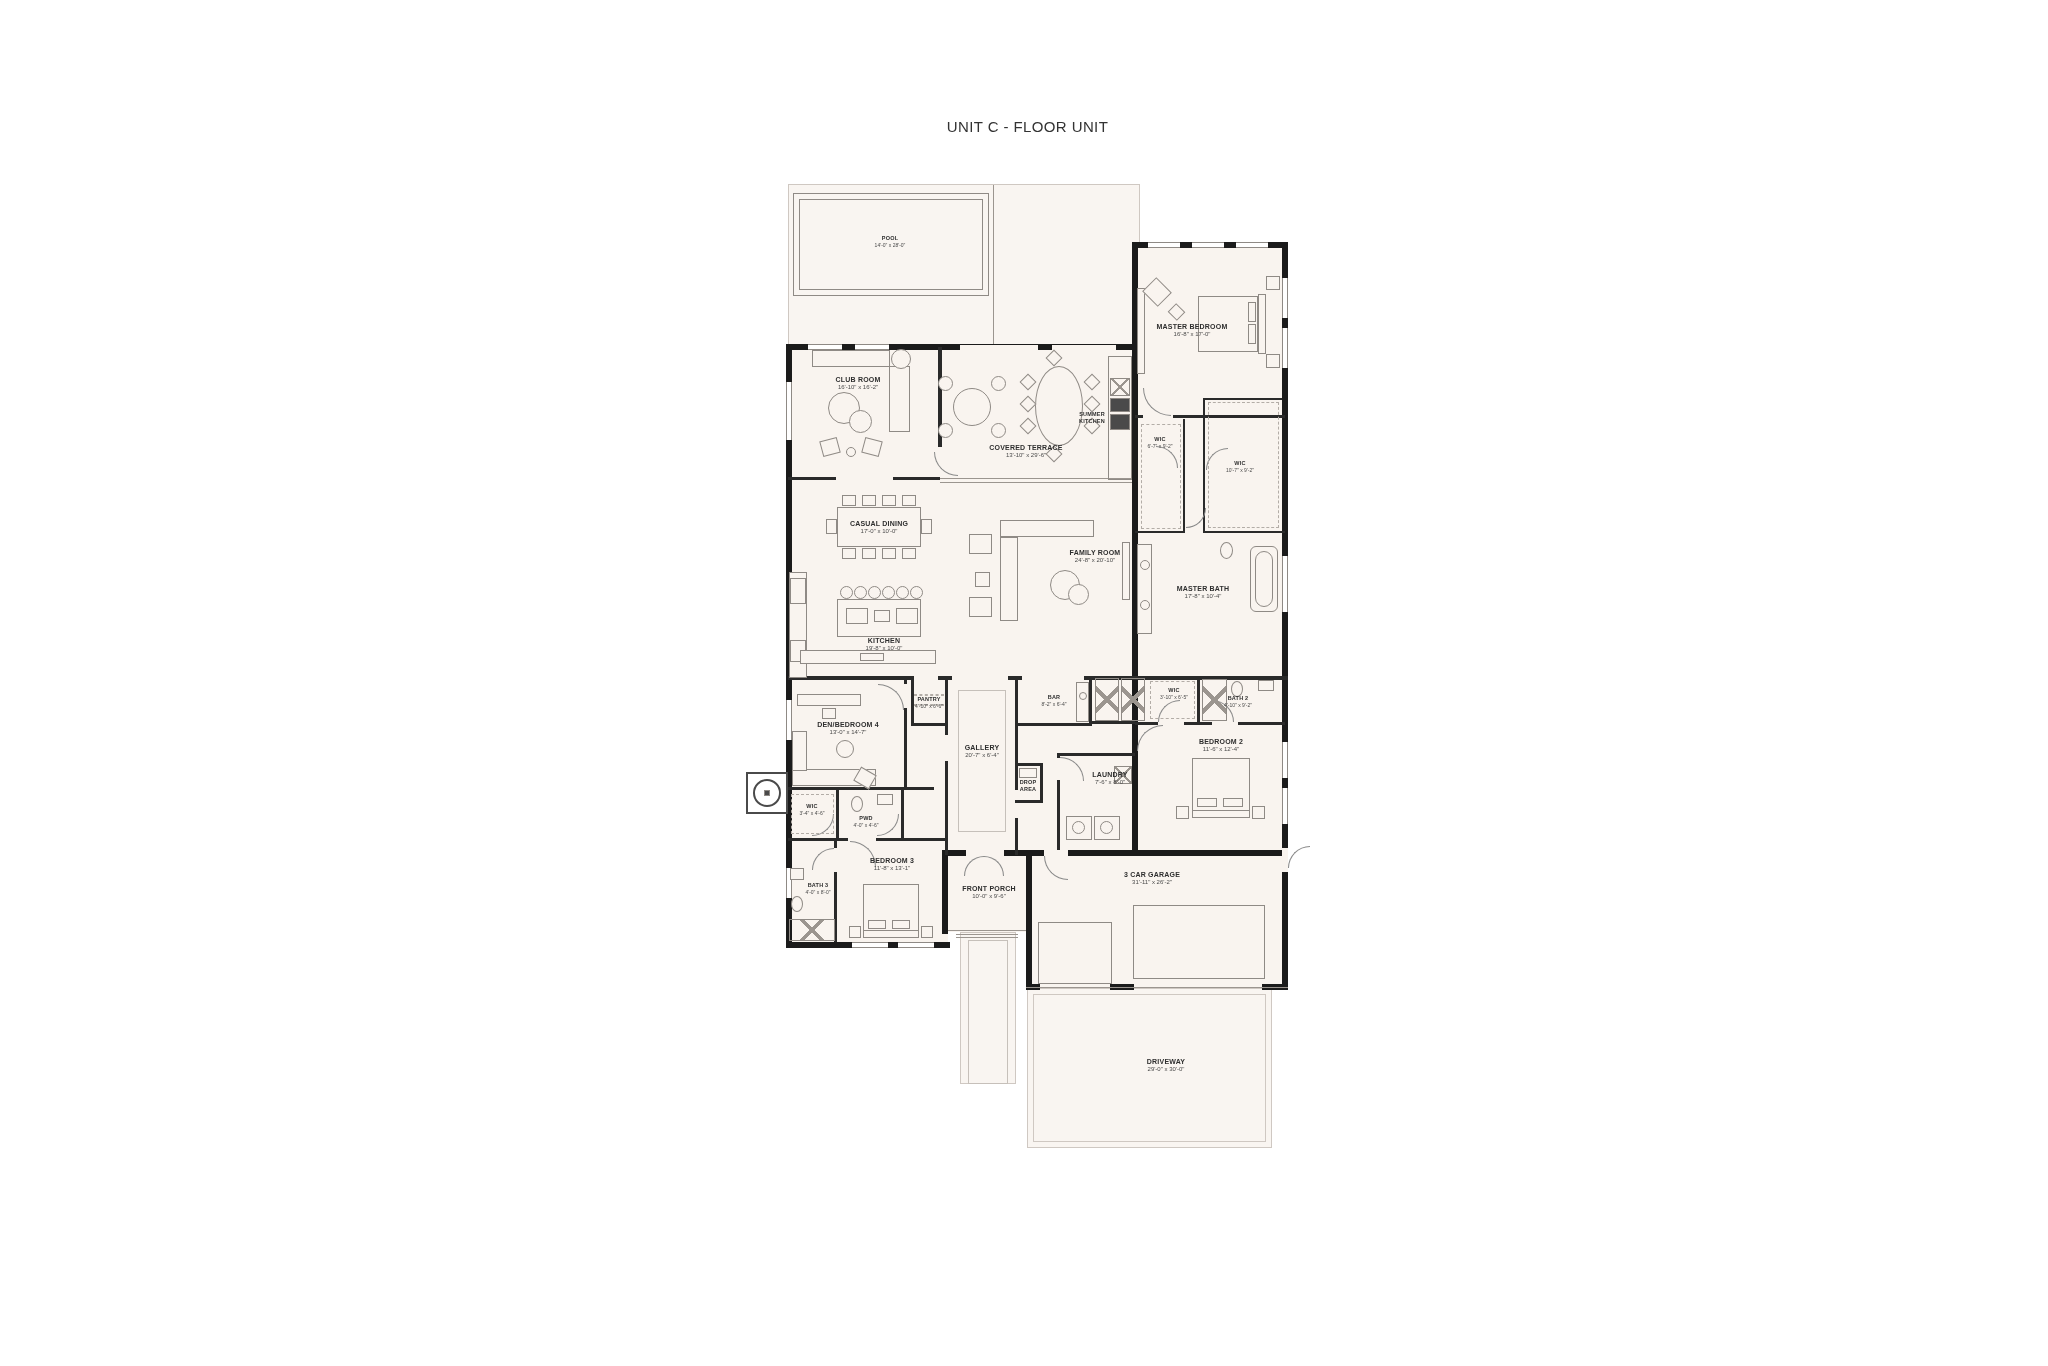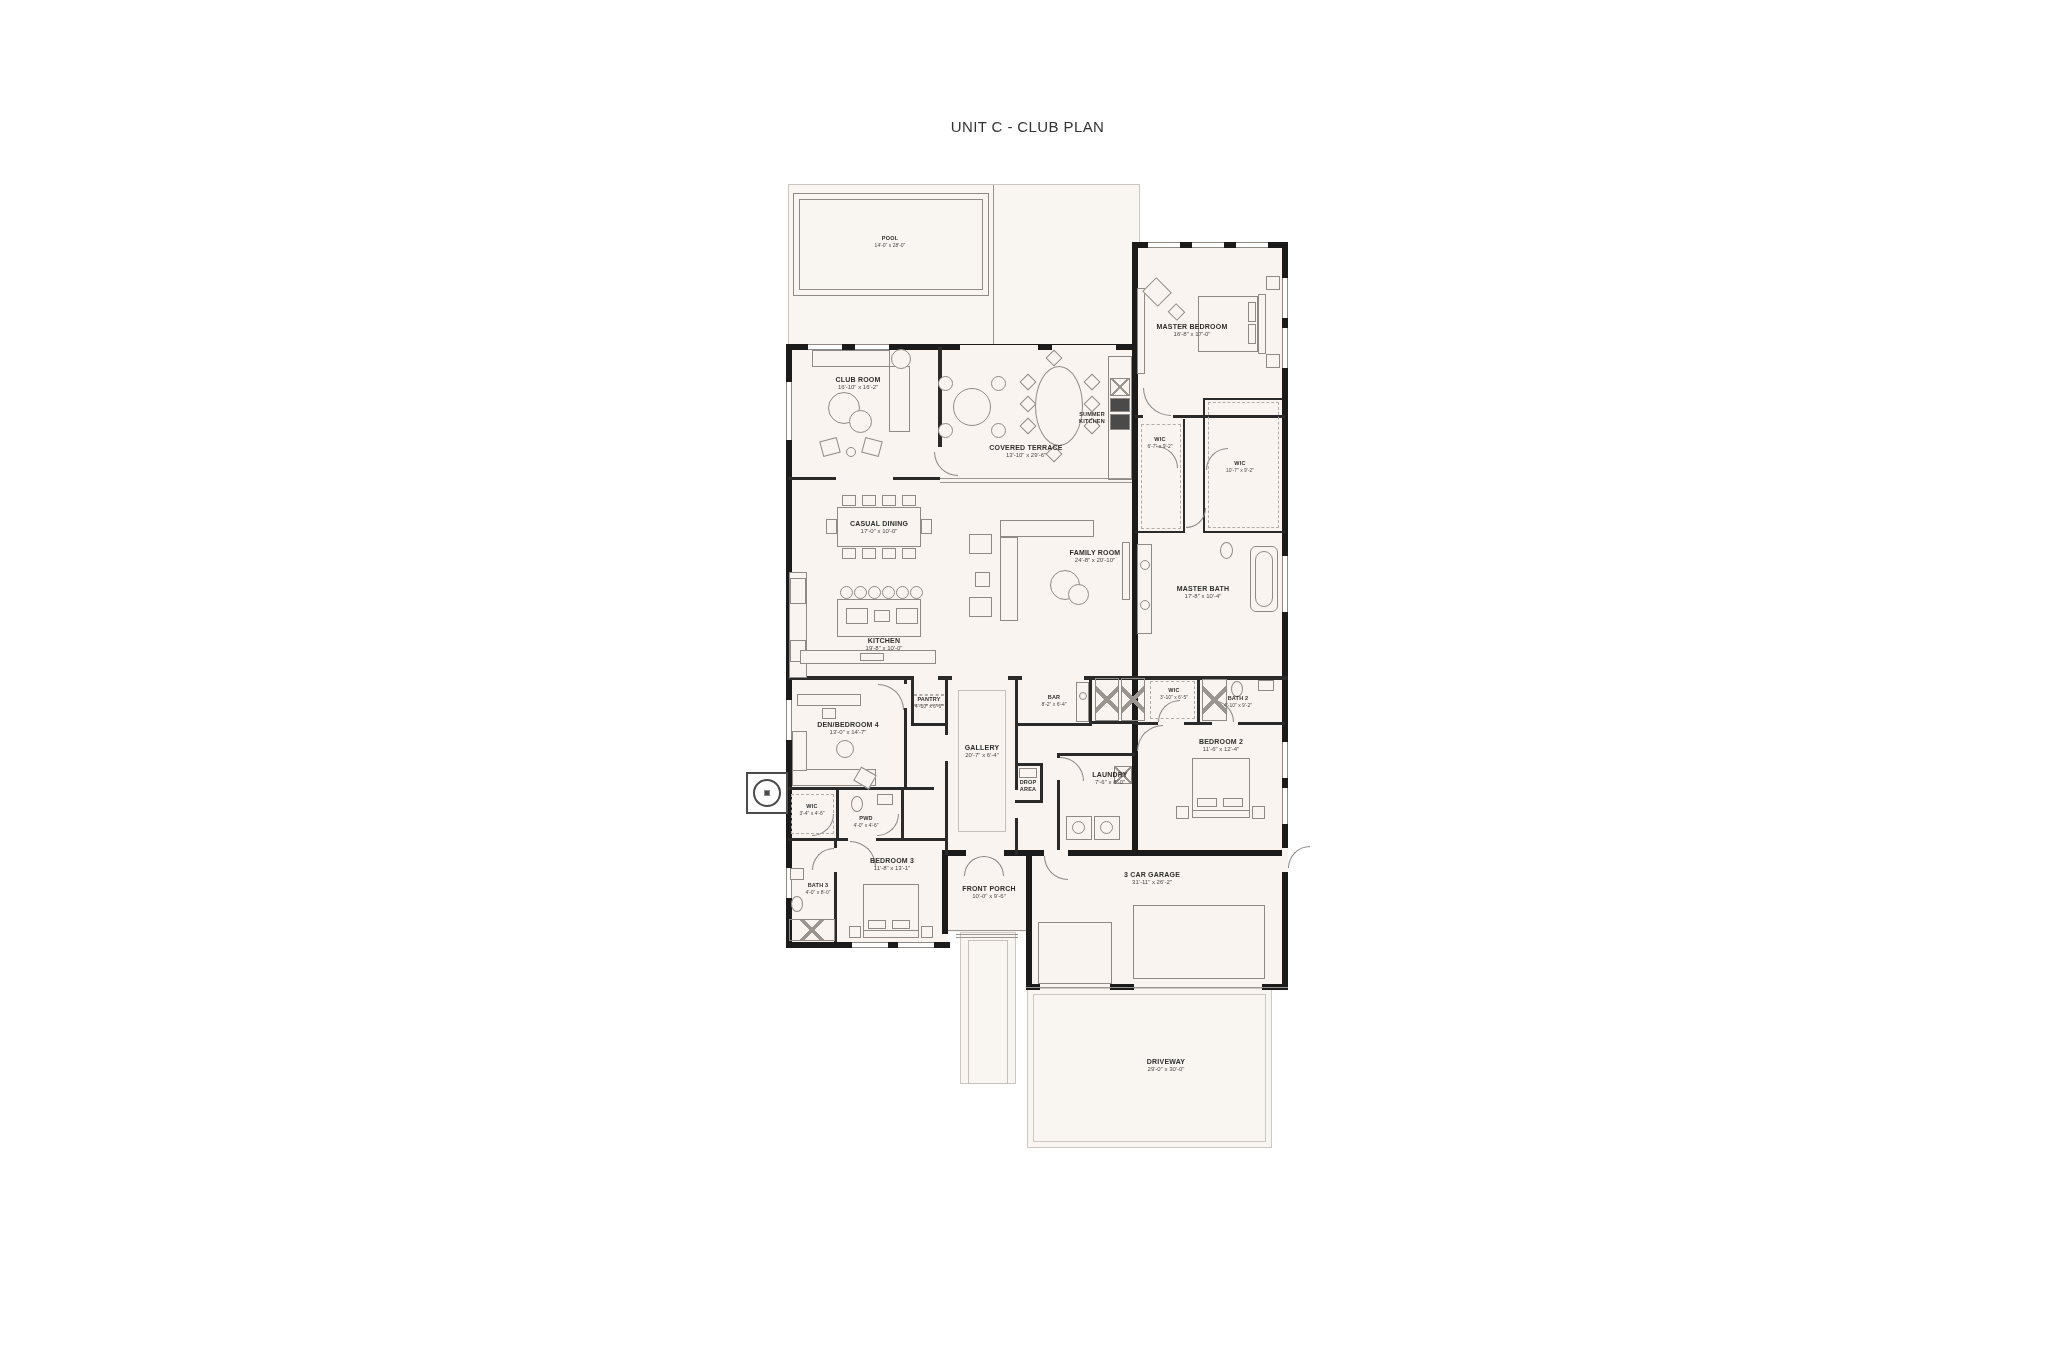--- a/index.html
+++ b/index.html
@@ -39,21 +39,21 @@
   .rot45  { transform:rotate(45deg); }
   .rotm15 { transform:rotate(-15deg); }
   .rot15  { transform:rotate(15deg); }
   .rot30  { transform:rotate(30deg); }
 </style>
 </head>
 <body>
 
 <div class="page">
 
-  <div class="title">UNIT C - CLUB PLAN</div>
+  <div class="title">UNIT C - FLOOR UNIT</div>
 
   <div class="out" style="left:788px;top:184px;width:352px;height:163px"></div>
   <div class="line" style="left:993px;top:185px;width:1px;height:161px"></div>
   <div class="fur nf" style="left:793px;top:193px;width:196px;height:103px"></div>
   <div class="fur nf" style="left:799px;top:199px;width:184px;height:91px"></div>
   <div class="out" style="left:1027px;top:988px;width:245px;height:160px;box-shadow:inset 0 0 0 5px #f9f5f1, inset 0 0 0 6px #cfc8c2"></div>
   <div class="out" style="left:960px;top:932px;width:56px;height:152px"></div>
   <div class="rug" style="left:968px;top:940px;width:40px;height:144px"></div>
 
   <div class="room" style="left:788px;top:347px;width:347px;height:333px"></div>

